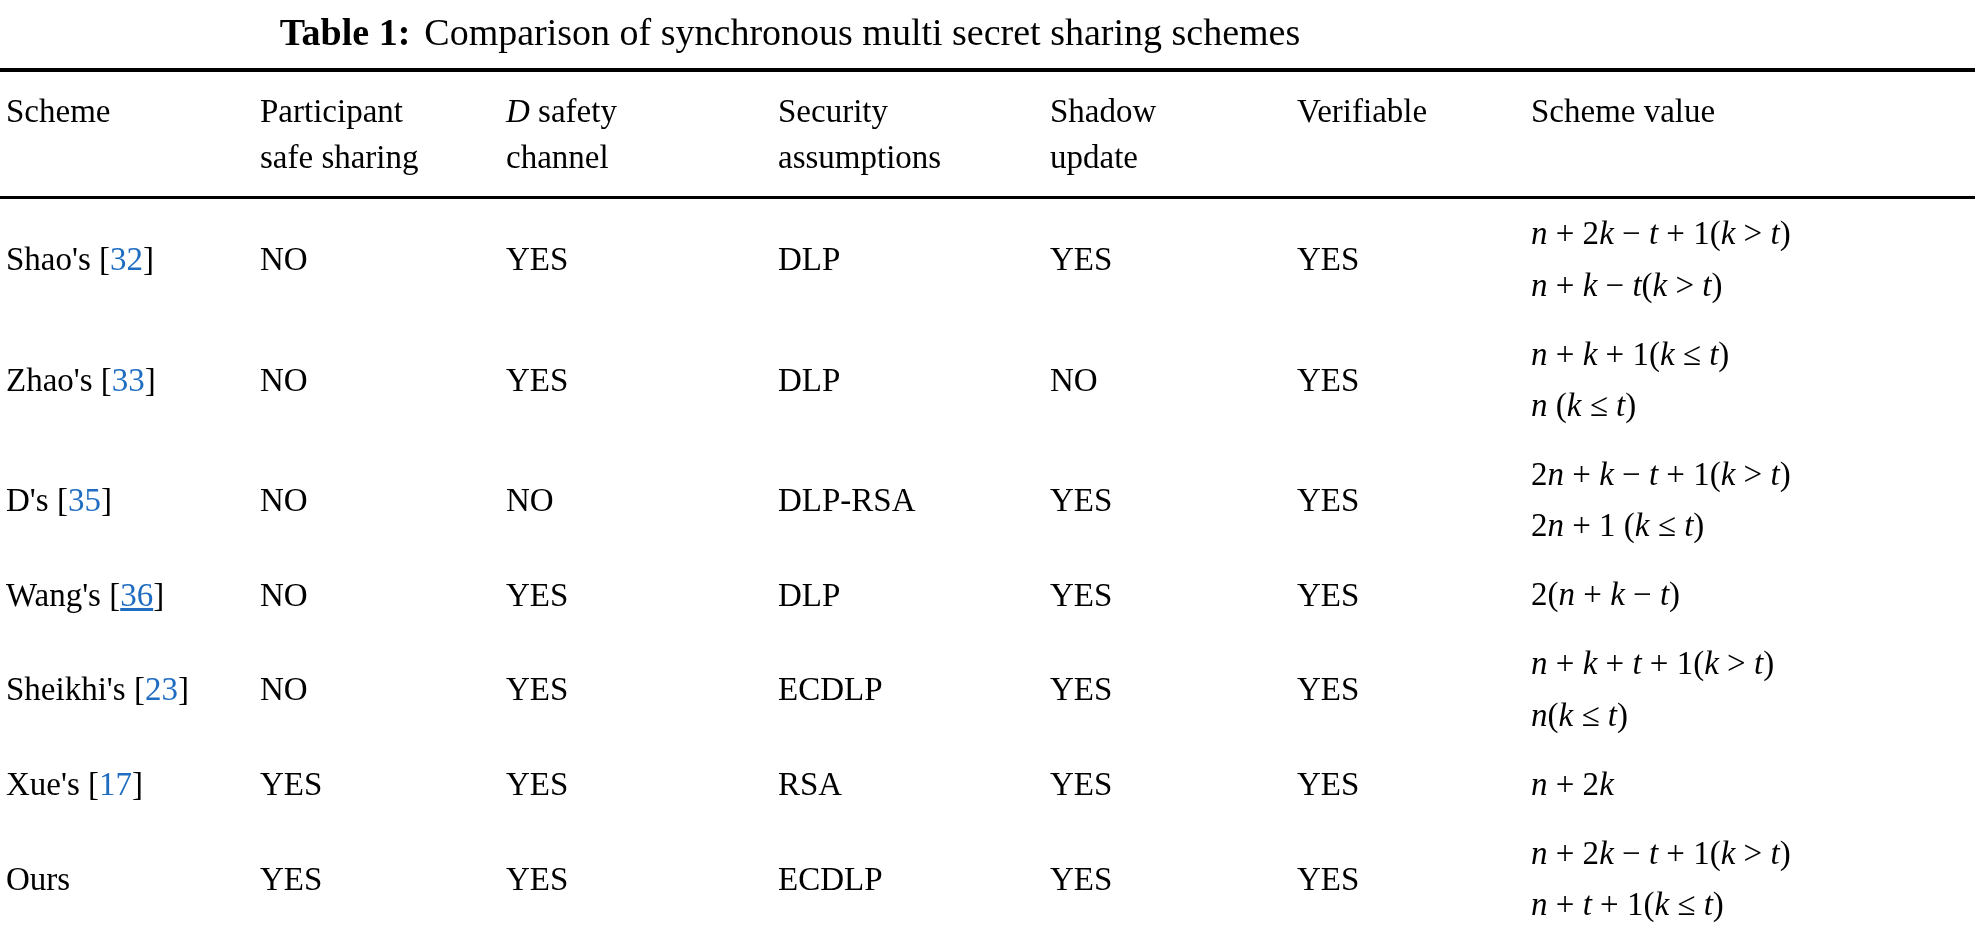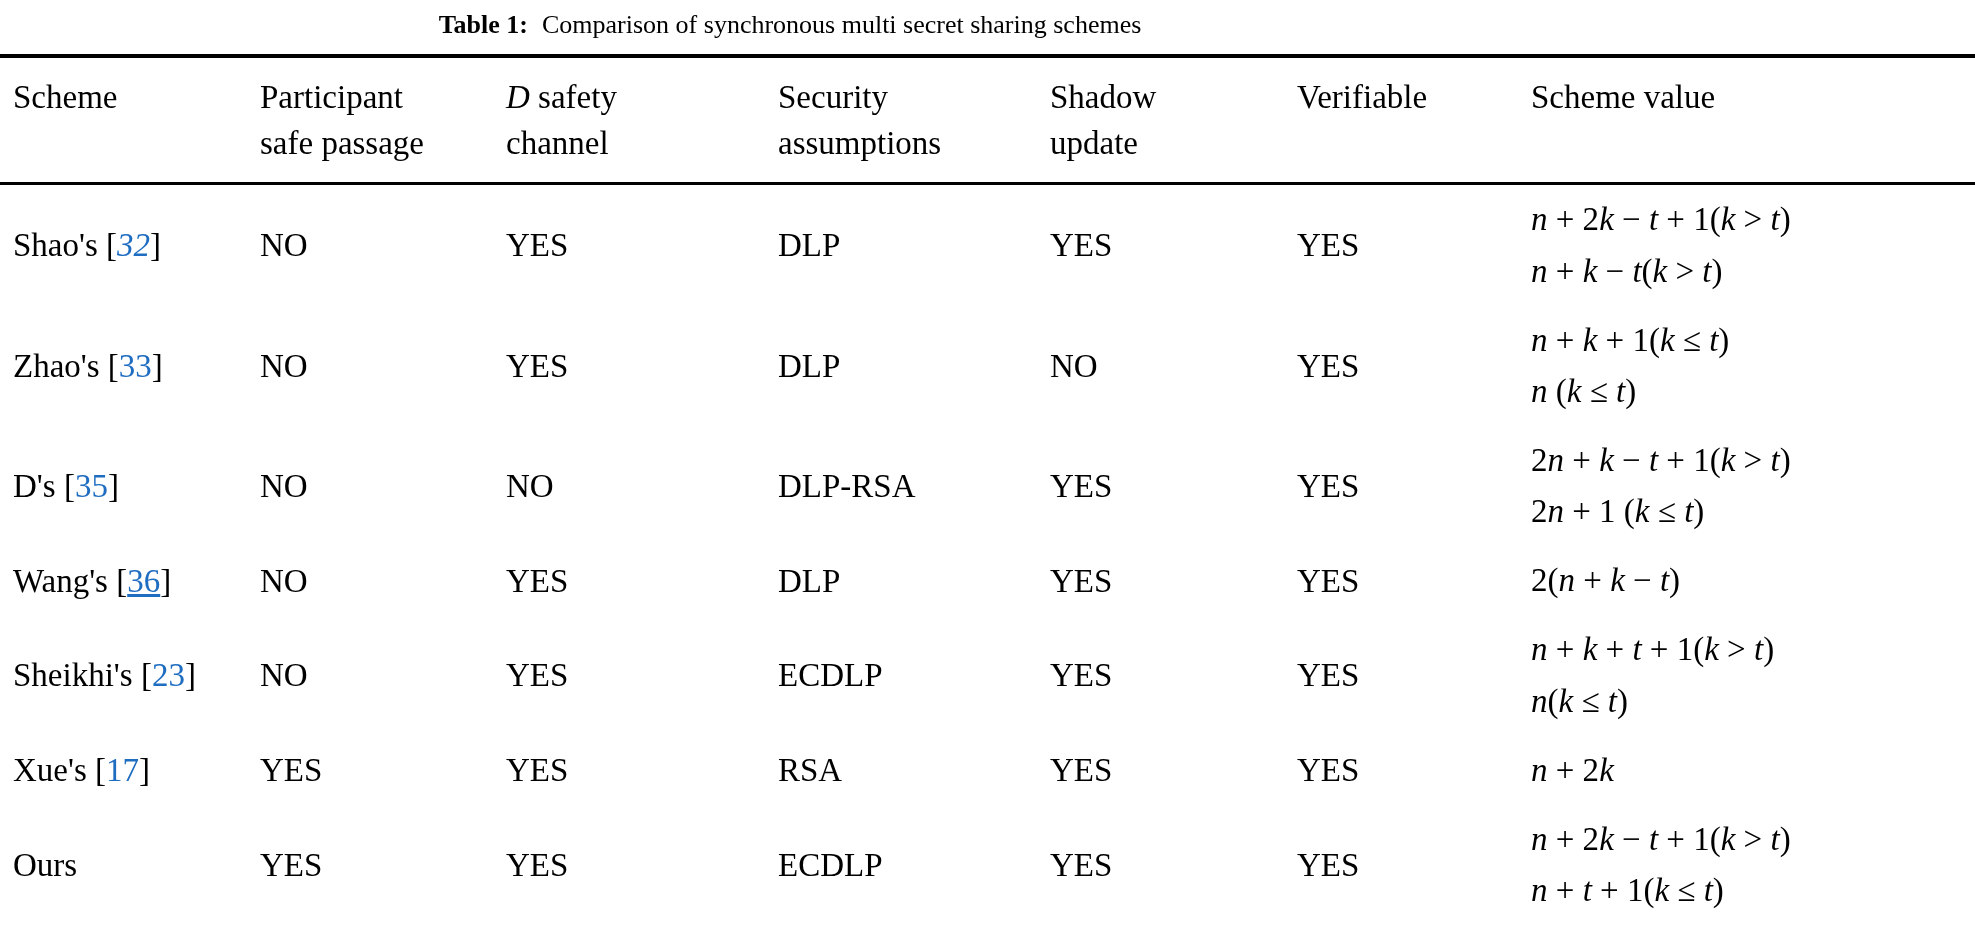--- a/index.html
+++ b/index.html
@@ -7,21 +7,21 @@
     width: 1975px; height: 925px;
     background: #ffffff;
     color: #000000;
     font-family: "Liberation Serif", "DejaVu Serif", serif;
     overflow: hidden;
   }
   .page { width: 1975px; }
   .title-wrap {
     width: 1580px;
     text-align: center;
-    font-size: 26px;
+    font-size: 38px;
     padding: 10px 0 14px 0;
   }
   .title-label { font-weight: bold; }
   .title-caption { margin-left: 14px; }
 
   table.cmp {
     width: 1975px;
     table-layout: fixed;
     border-collapse: collapse;
     border-top: 4px solid #000;
@@ -43,21 +43,21 @@
     padding: 16px 6px 16px 0;
     border-bottom: 3px solid #000;
     line-height: 1.4;
   }
   tbody td {
     vertical-align: middle;
     text-align: left;
     padding: 9px 6px 9px 0;
     line-height: 1.35;
   }
-  th:first-child, td:first-child { padding-left: 13px; padding-right: 50px; }
+  th:first-child, td:first-child { padding-left: 6px; padding-right: 50px; }
   .pv-line { line-height: 1.55; white-space: nowrap; }
   .math i { font-style: italic; }
   .cite { text-decoration: none; cursor: pointer; }
 </style>
 </head>
 <body>
 
 <div class="page">
 
   <div class="title-wrap">
@@ -74,21 +74,21 @@
         <col class="c-verif">
       <col class="c-public">
     </colgroup>
     <thead>
       <tr id="header-row">
           <th>
             <div>Scheme</div>
           </th>
           <th>
             <div>Participant</div>
-            <div>safe passage</div>
+            <div>safe sharing</div>
           </th>
           <th>
             <div><i>D</i> safety</div>
             <div>channel</div>
           </th>
           <th>
             <div>Security</div>
             <div>assumptions</div>
           </th>
           <th>
@@ -98,21 +98,21 @@
           <th>
             <div>Verifiable</div>
           </th>
           <th>
             <div>Scheme value</div>
           </th>
         </tr>
     </thead>
     <tbody id="table-body">
         <tr>
-          <td><span>Shao's</span> [<span class="cite" style="color: rgb(31, 109, 193); font-style: italic;">32</span>]</td>
+          <td><span>Shao's</span> [<span class="cite" style="color: rgb(31, 109, 193);">32</span>]</td>
           <td>NO</td>
           <td>YES</td>
           <td>DLP</td>
           <td>YES</td>
           <td>YES</td>
           <td class="math">
             <div class="pv-line"><i>n</i> + 2<i>k</i> − <i>t</i> + 1(<i>k</i> &gt; <i>t</i>)</div>
             <div class="pv-line"><i>n</i> + <i>k</i> − <i>t</i>(<i>k</i> &gt; <i>t</i>)</div>
           </td>
         </tr>

